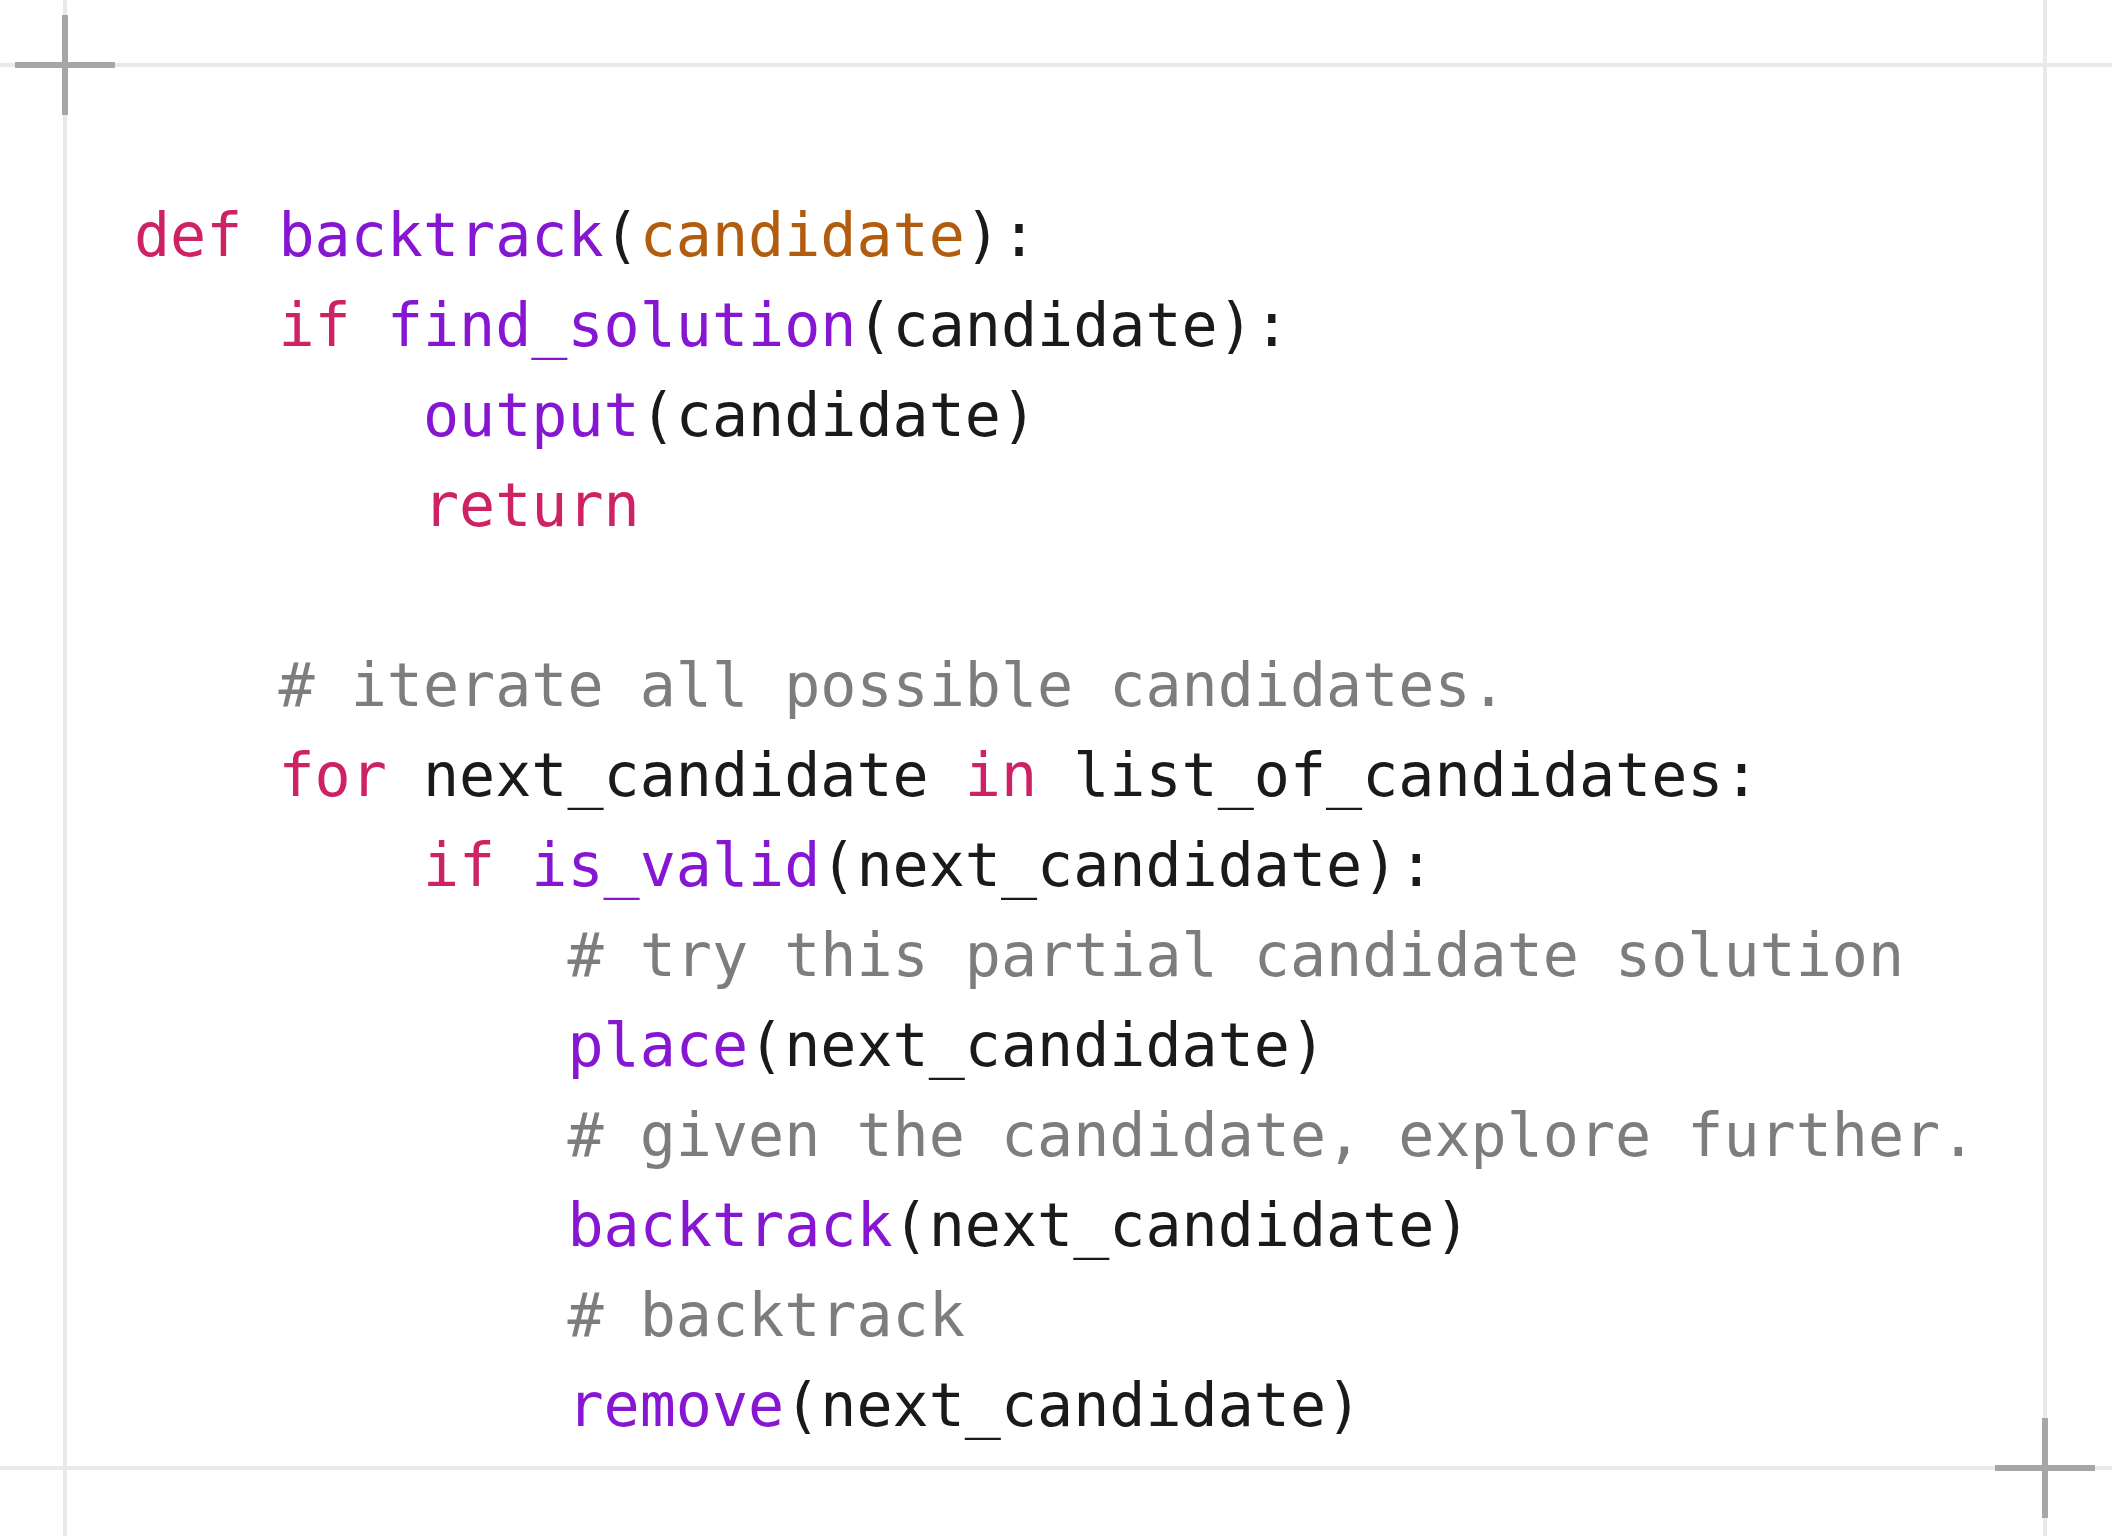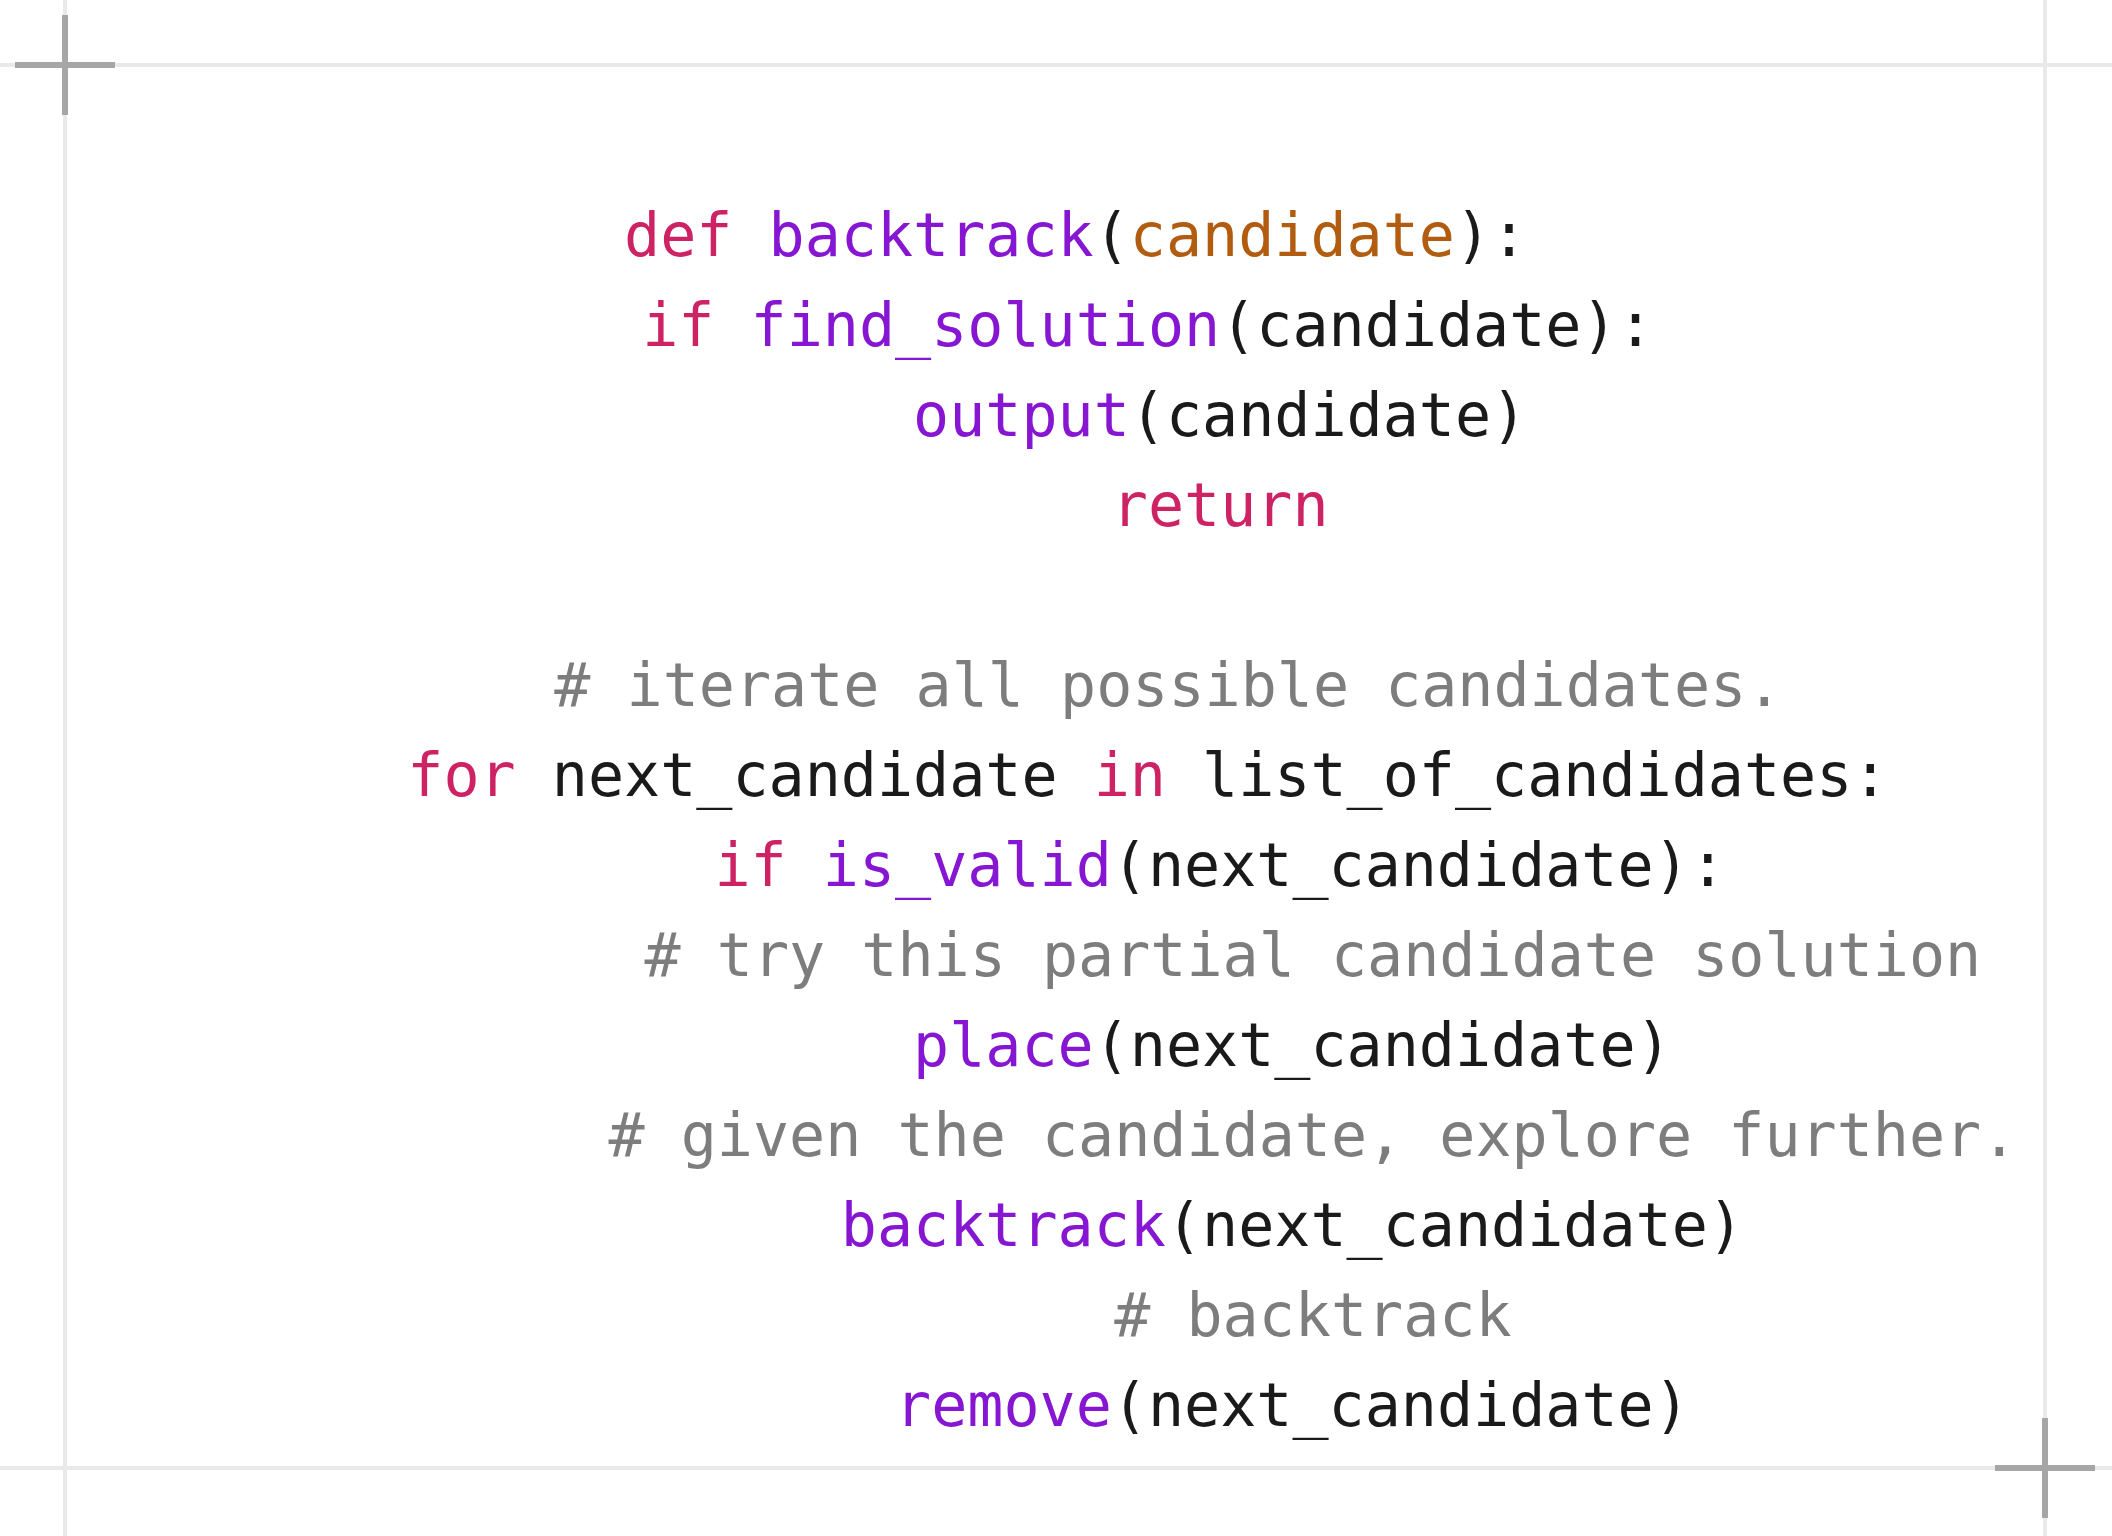--- a/index.html
+++ b/index.html
@@ -45,31 +45,30 @@
   #crosshair-tl { left: 65px; top: 65px; }
   #crosshair-br { left: 2045px; top: 1468px; }
   
   .code-block {
     position: absolute;
     left: 134px;
     top: 130px;
     font-size: 60px;
     line-height: 90px;
     font-weight: normal;
-    text-align: center;
   }
   .code-line {
     white-space: pre;
     min-height: 90px;
   }
   .tok-kw  { color: var(--kw,  #cd2264); }
   .tok-fn  { color: var(--fn,  #8716d3); }
   .tok-arg { color: var(--arg, #b15c0f); }
   .tok-pl  { color: var(--pl,  #1a1a1a); }
-  .tok-cm  { color: var(--cm,  #7d7d7d); margin-left: 41px; }
+  .tok-cm  { color: var(--cm,  #7d7d7d); }
 </style>
 </head>
 <body>
 
 <div class="stage">
 
   <div class="frame-line h" id="frame-top"></div>
   <div class="frame-line h" id="frame-bottom"></div>
   <div class="frame-line v" id="frame-left"></div>
   <div class="frame-line v" id="frame-right"></div>

